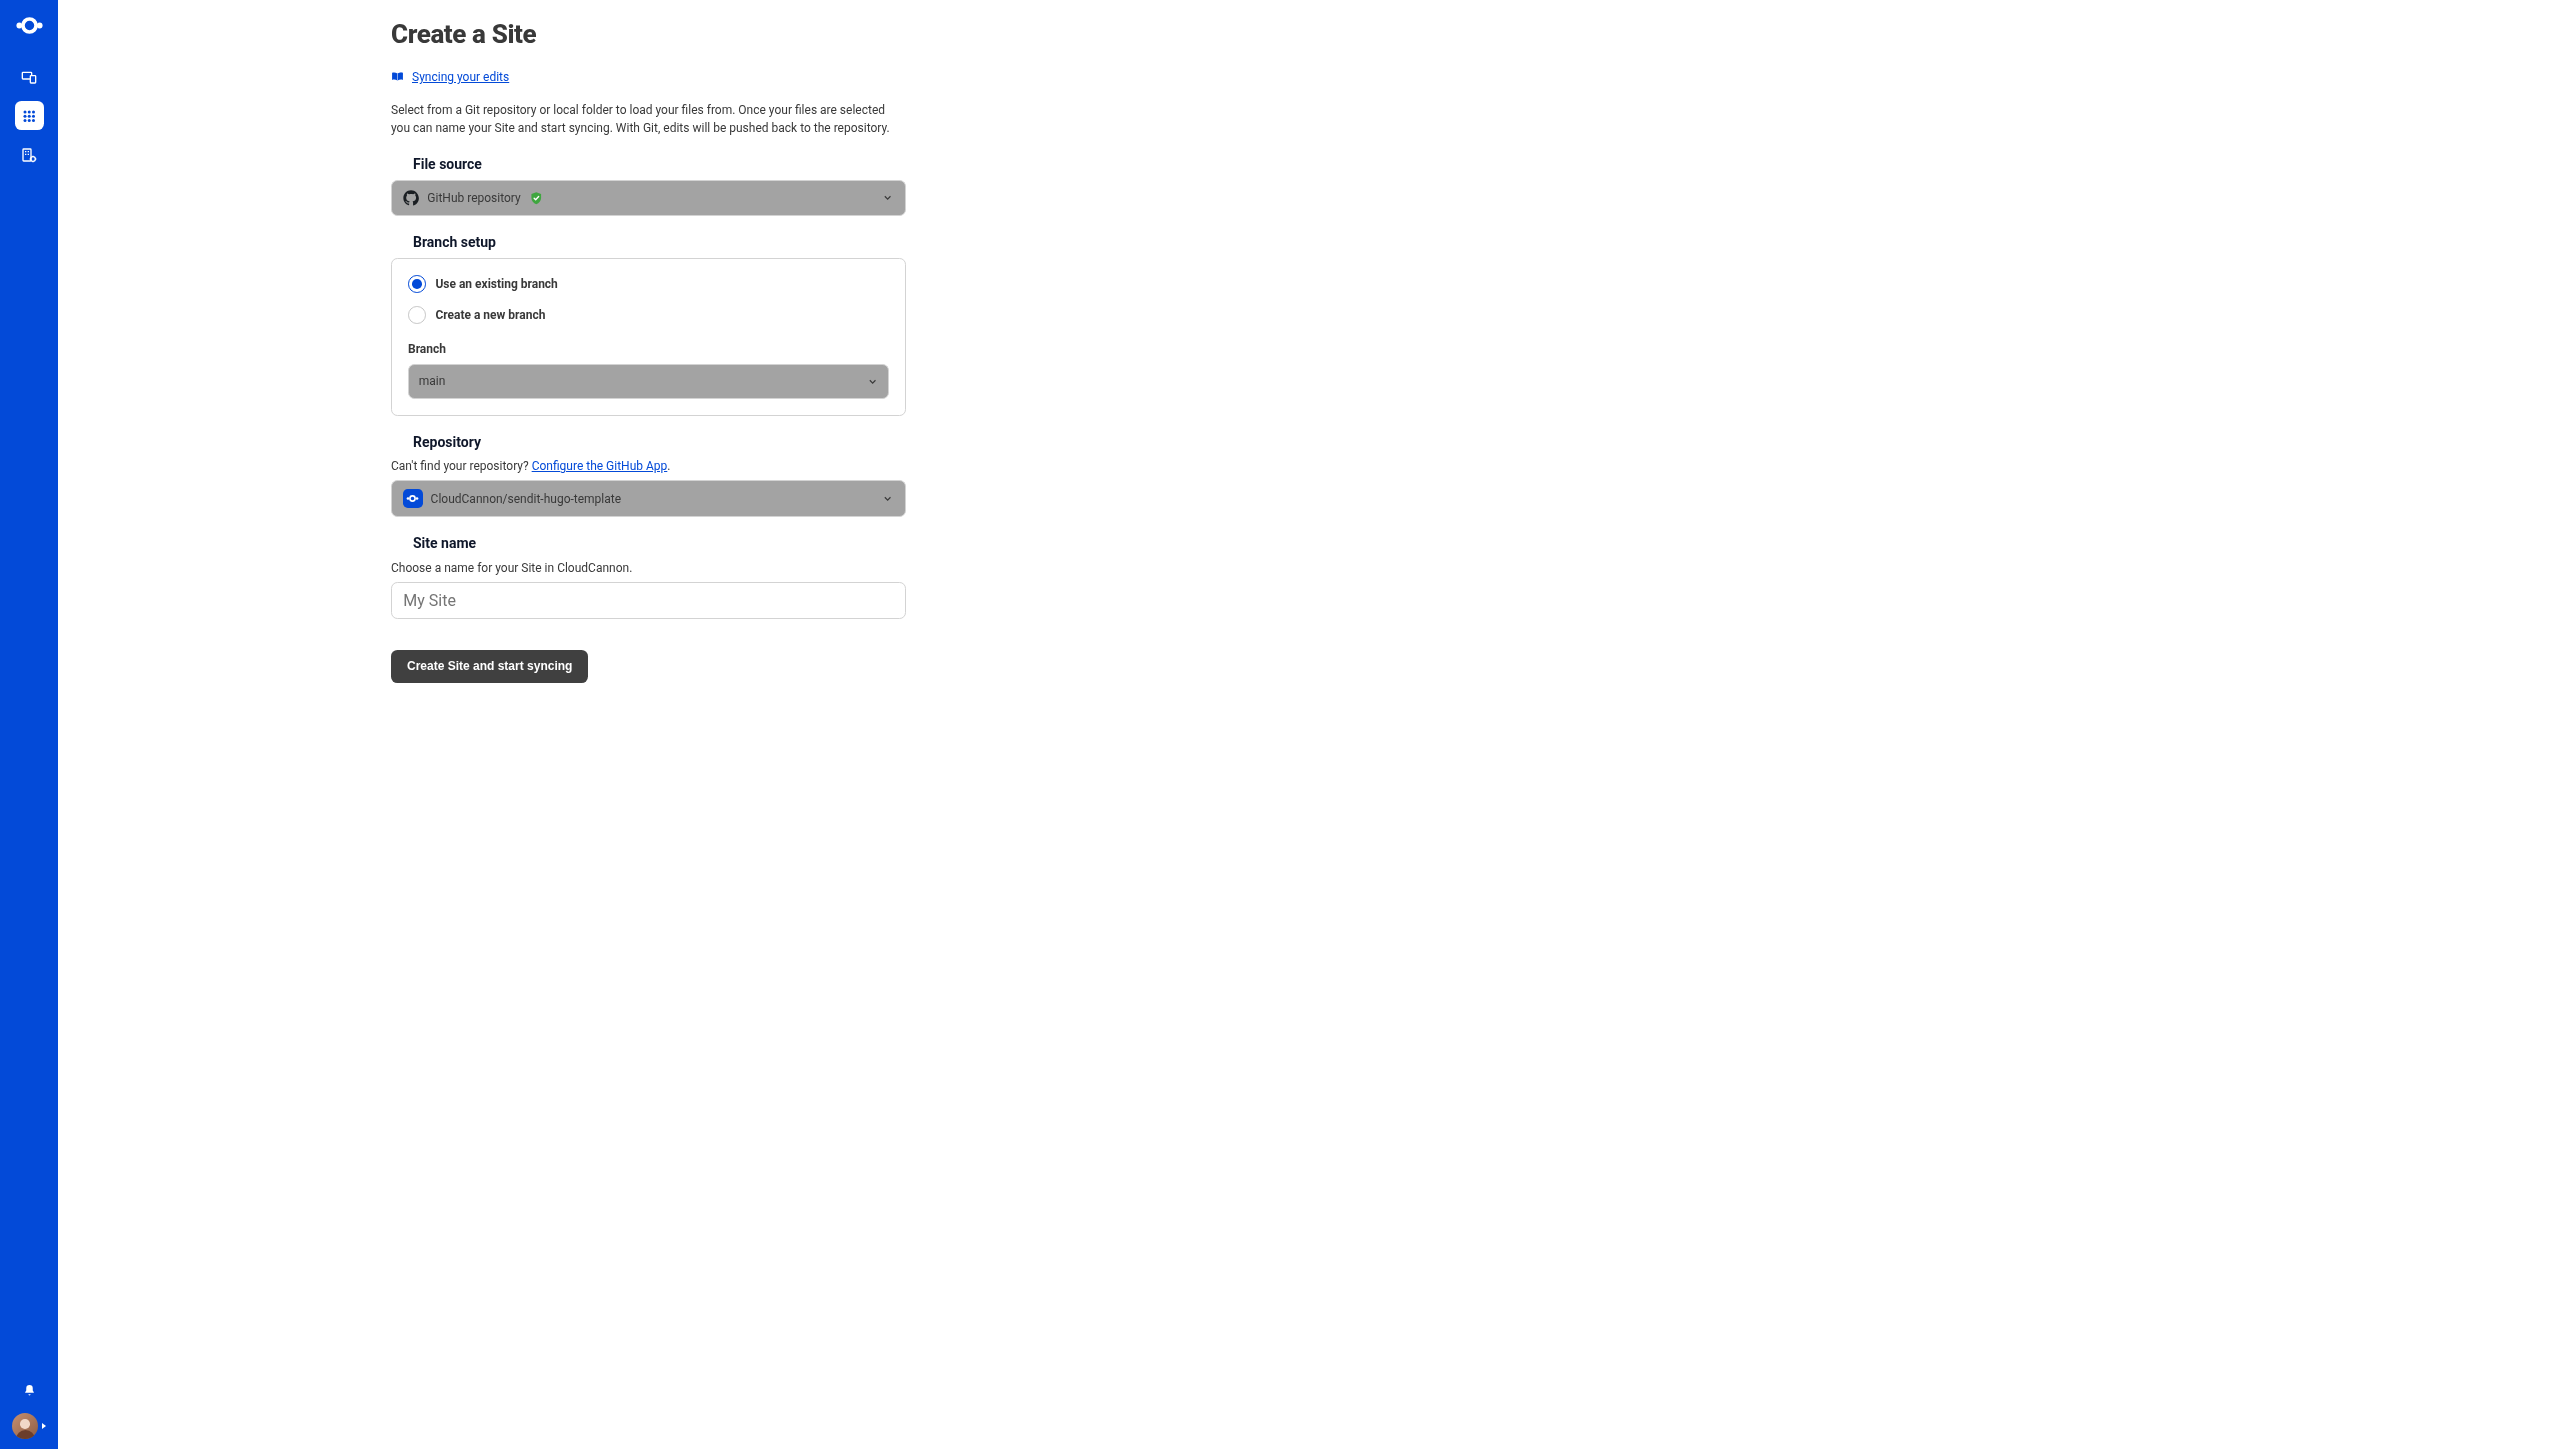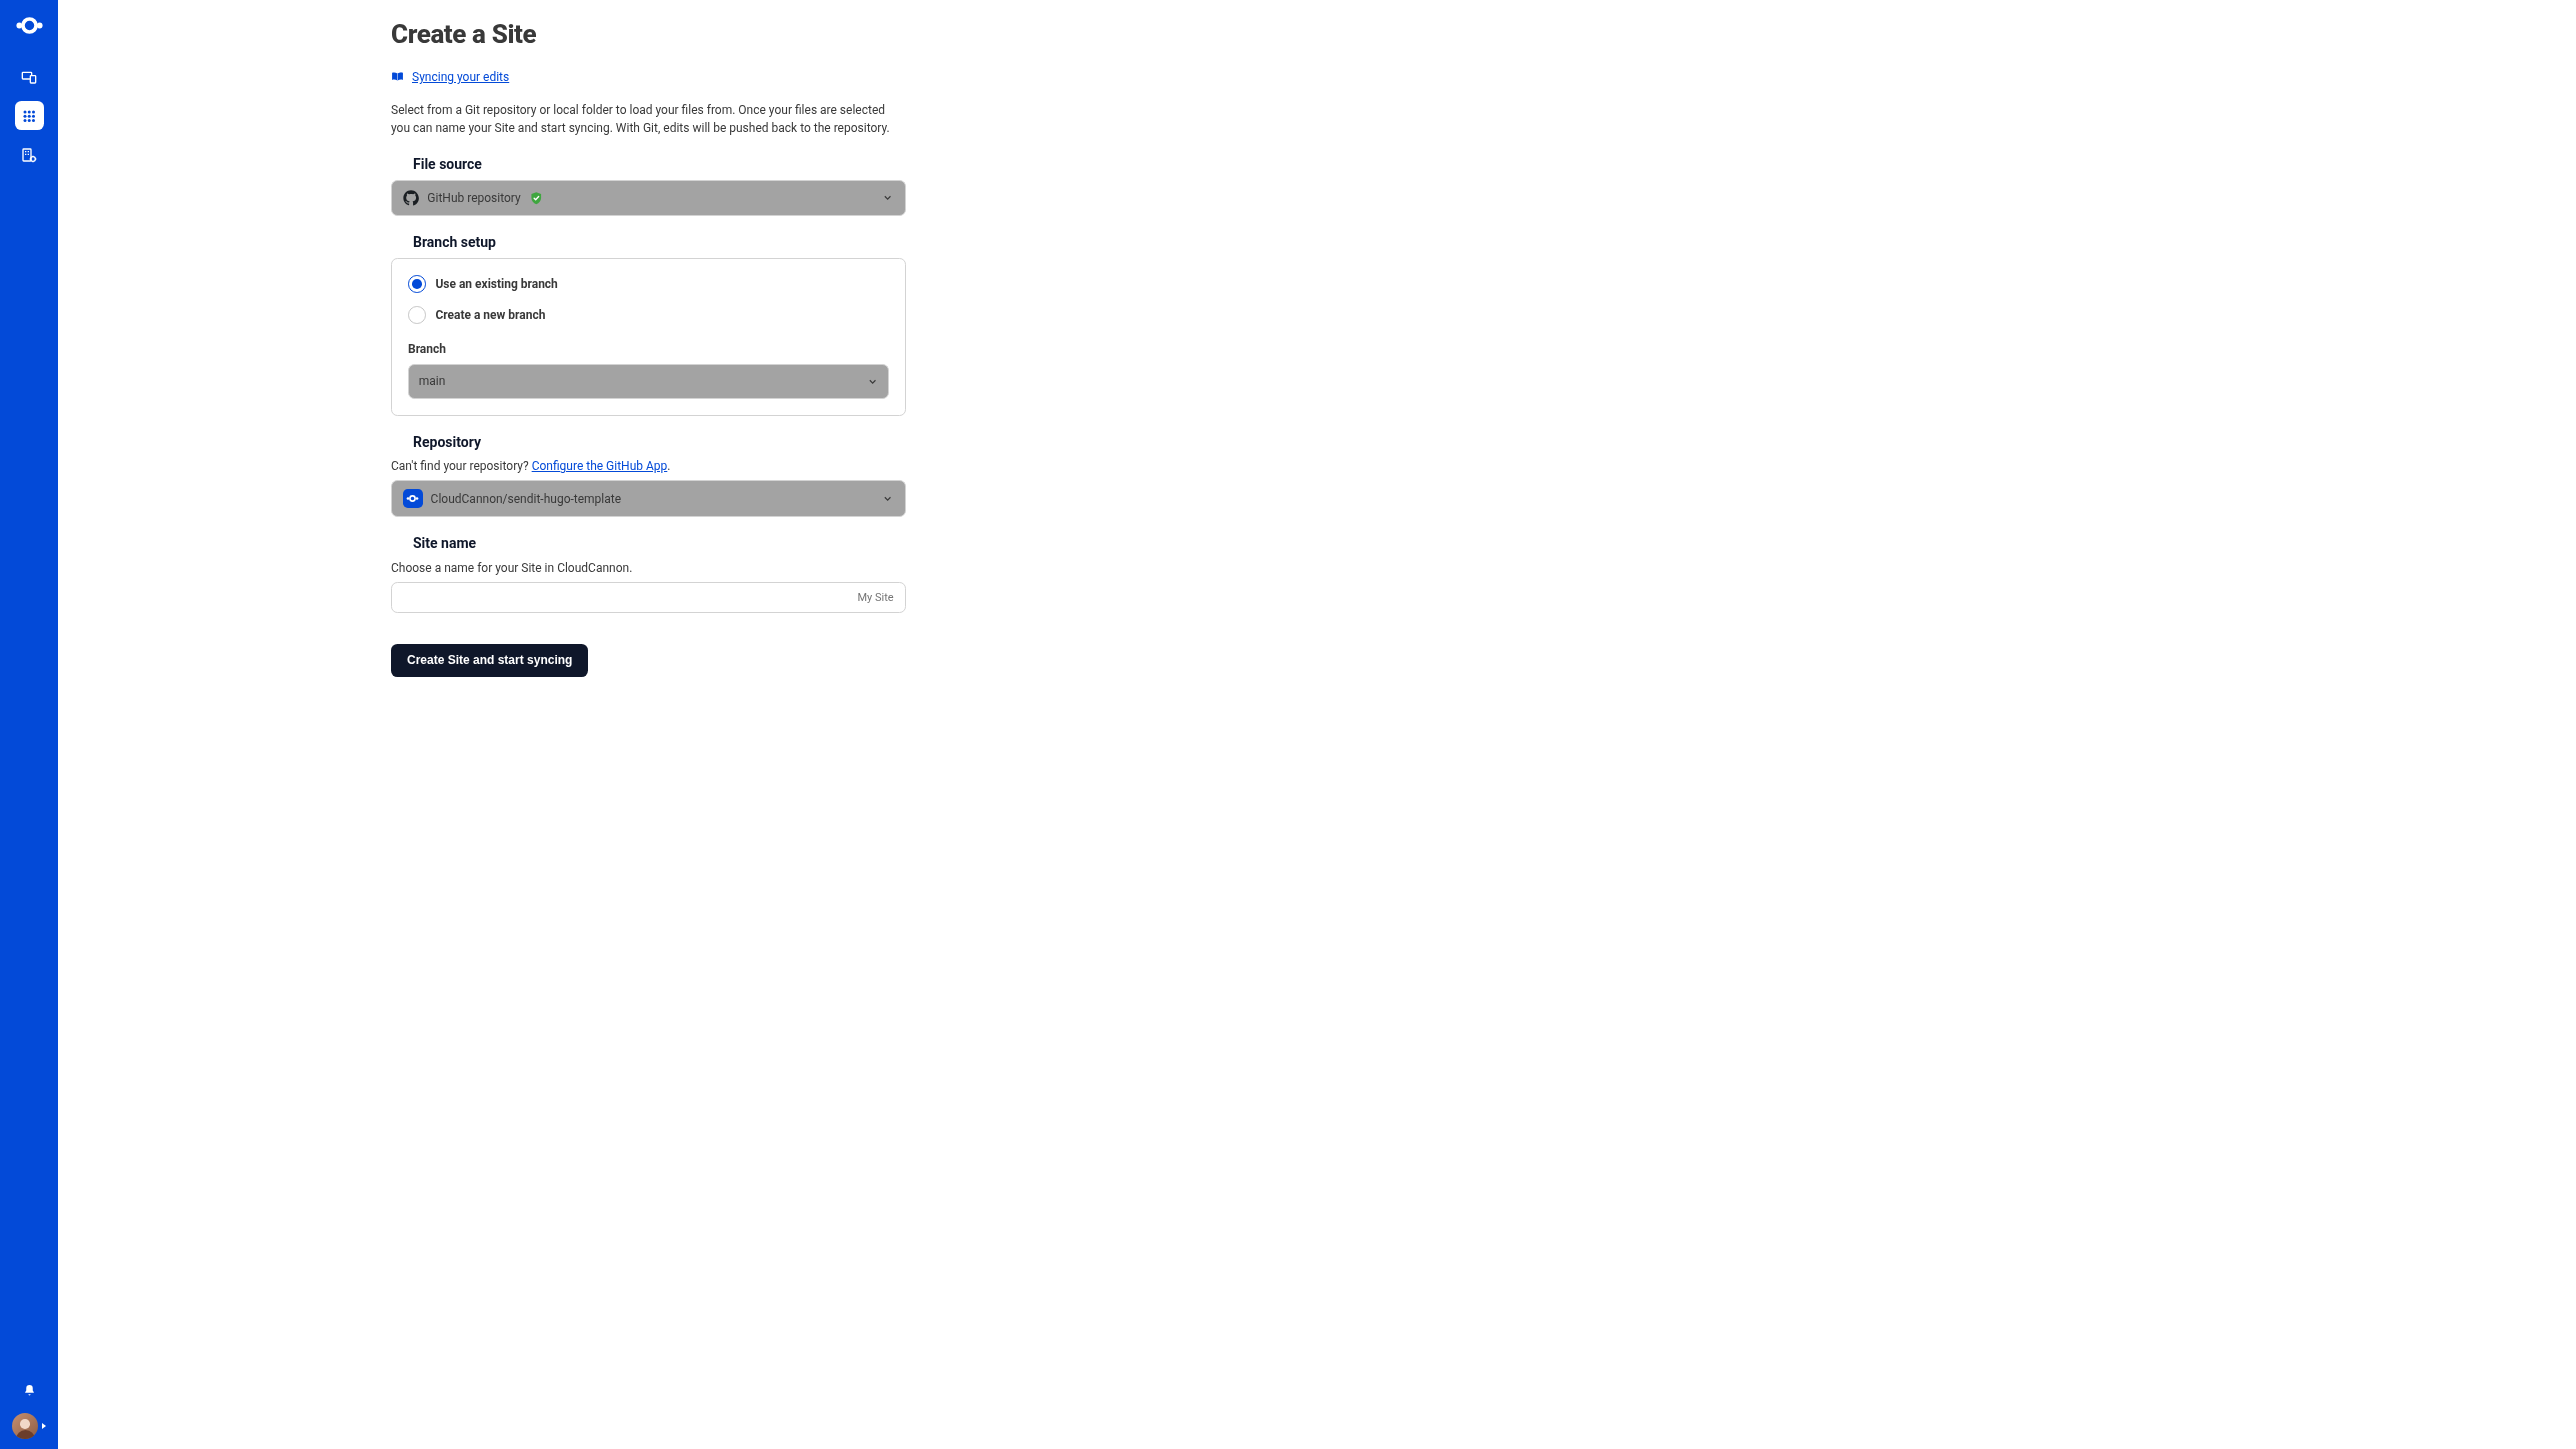--- a/index.html
+++ b/index.html
@@ -175,28 +175,27 @@
   .radio-label { font-weight:700; color:#393939; }
 
   .branch-inner-label { font-weight:700; margin-bottom:6.4px; margin-top:3.2px; }
   .select.inner { padding: 7.2px 9.7px; }
 
   .text-input {
     width:100%;
     border:1.2px solid #d3d3d3;
     border-radius:6.4px;
     padding:8px 11.3px;
-    font-size:11px;
+    font-size:16px;
     color:#0f172a;
     font-family:inherit;
-    text-align:right;
   }
 
   .primary-btn {
-    background:#0f172a;
+    background:#404040;
     color:#fff;
     border:none;
     border-radius:6.4px;
     padding:9.7px 16px;
     font-size:12px;
     font-weight:700;
     cursor:pointer;
     margin-top:14.5px;
   }
 

